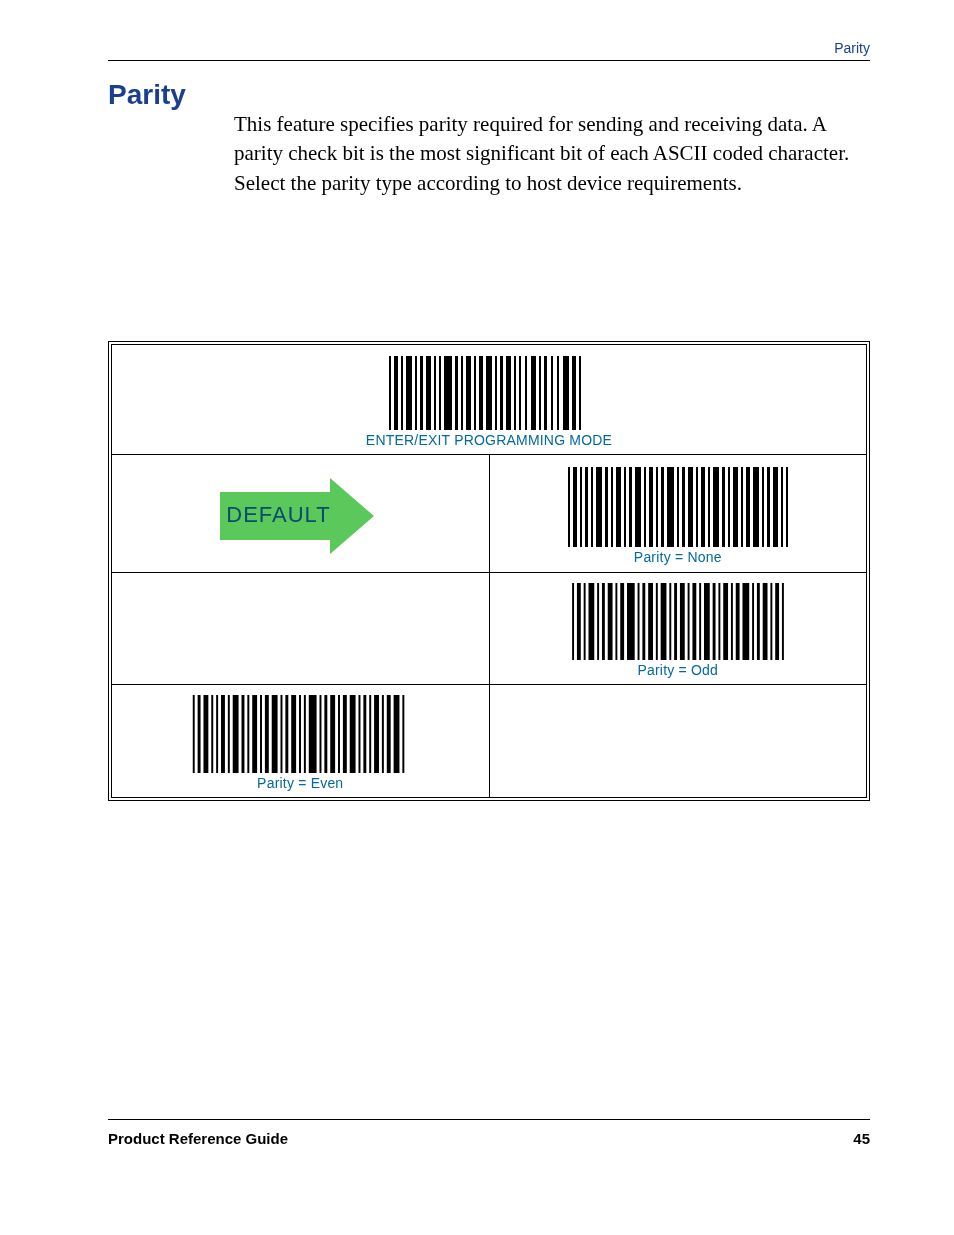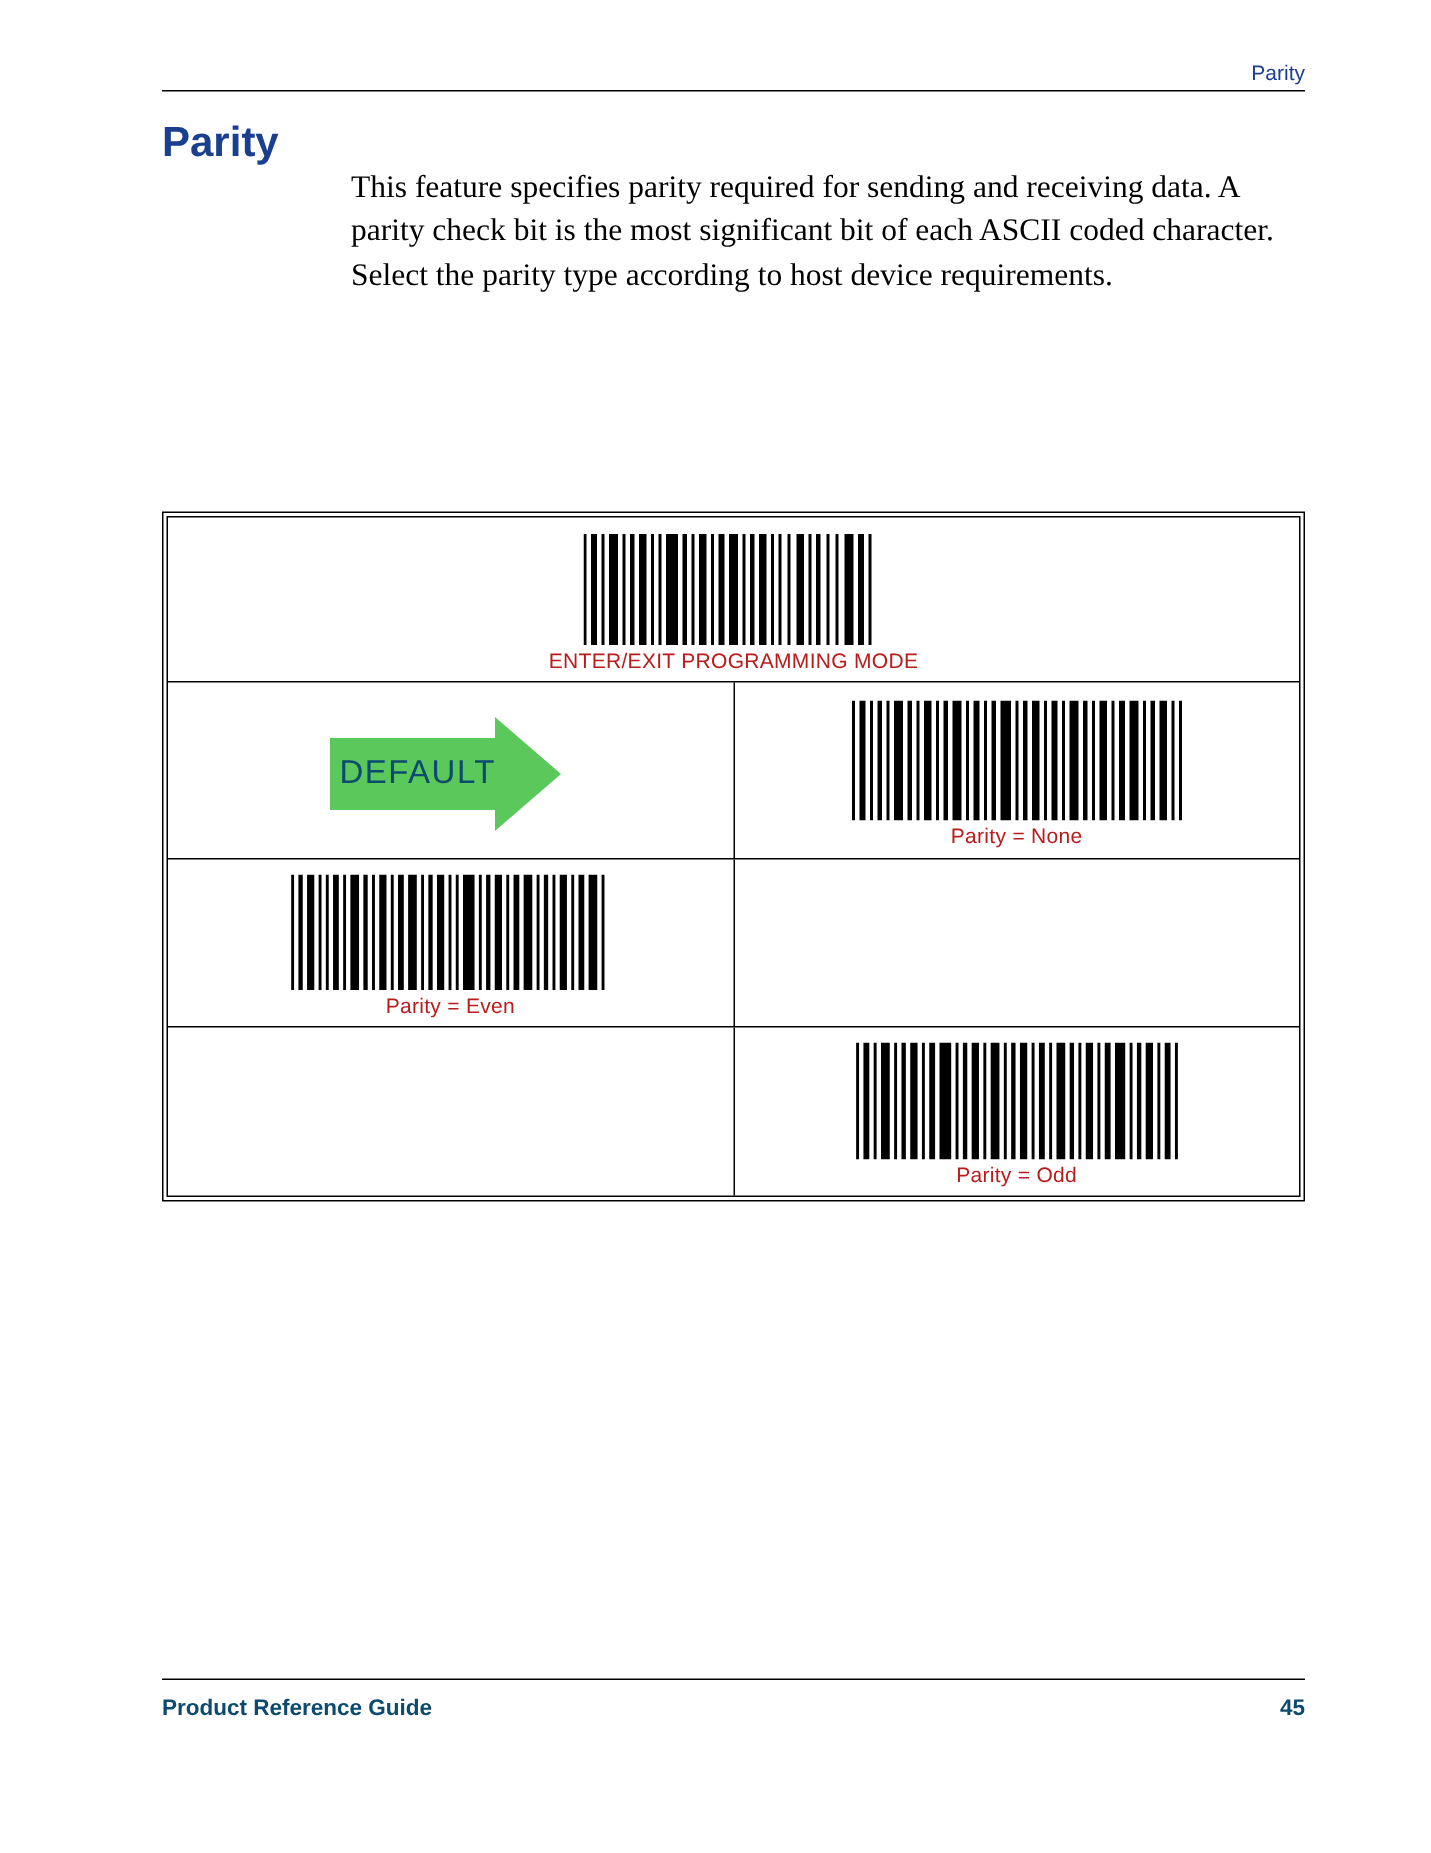--- a/index.html
+++ b/index.html
@@ -12,26 +12,26 @@
   .bullets { position: absolute; top: 187px; left: 258px; right: 84px; }
   .bullets li { list-style: none; position: relative; padding-left: 24px; margin-bottom: 12px; font-size: 17px; line-height: 1.4; }
   .bullets li::before { content: "•"; position: absolute; left: 0; top: 0; font-size: 18px; }
   .frame { position: absolute; top: 341px; left: 108px; right: 84px; border: 4px double #000; }
   .row { display: flex; border-bottom: 1.5px solid #000; }
   .row:last-child { border-bottom: none; }
   .row.toprow .cell { width: 100%; }
   .cell { flex: 1; display: flex; flex-direction: column; align-items: center; justify-content: center; padding: 10px 6px 6px; }
   .row:not(.toprow) .cell:first-child { border-right: 1.5px solid #000; }
   .barcode { display: flex; align-items: flex-end; justify-content: center; gap: 0; }
-  .barcaption { font-family: Arial, Helvetica, sans-serif; font-size: 14px; color: #b91c1c; margin-top: 2px; letter-spacing: 0.2px; }
+  .barcaption { font-family: Arial, Helvetica, sans-serif; font-size: 14px; color: #0369a1; margin-top: 2px; letter-spacing: 0.2px; }
   .default-arrow { position: relative; width: 160px; height: 76px; }
   .default-arrow .shaft { position: absolute; left: 0; top: 14px; width: 110px; height: 48px; background: #5ac85a; }
   .default-arrow .head { position: absolute; left: 110px; top: 0; width: 0; height: 0; border-top: 38px solid transparent; border-bottom: 38px solid transparent; border-left: 44px solid #5ac85a; }
   .default-arrow .label { position: absolute; left: 6px; top: 24px; font-family: Arial, Helvetica, sans-serif; font-size: 22px; color: #0c4a6e; letter-spacing: 1px; }
-  .footer { position: absolute; left: 108px; right: 84px; bottom: 88px; border-top: 1.5px solid #000; padding-top: 10px; display: flex; justify-content: space-between; font-family: Arial, Helvetica, sans-serif; font-weight: bold; font-size: 15px; color: #0c4a6e; }
+  .footer { position: absolute; left: 108px; right: 84px; bottom: 88px; border-top: 1.5px solid #000; padding-top: 10px; display: flex; justify-content: space-between; font-family: Arial, Helvetica, sans-serif; font-weight: bold; font-size: 15px; color: #000000; }
   .row.toprow { height: 110px; }
   .row.r2 { height: 118px; }
   .row.r3 { height: 112px; }
   .row.r4 { height: 112px; }
 </style>
 </head>
 <body>
 
 <div class="page">
 
@@ -132,20 +132,65 @@
               <rect x="199" y="0" width="3" height="80"></rect>
             <rect x="205" y="0" width="5" height="80"></rect>
               <rect x="213" y="0" width="2" height="80"></rect>
             <rect x="218" y="0" width="2" height="80"></rect>
           </g>
         </svg>
         <div class="barcaption">Parity = None</div>
       </div>
     </div>
 
+    <div class="row r4">
+      <div class="cell"></div>
+      <div class="cell">
+        <svg class="barcode" width="220" height="80" viewBox="0 0 220 80">
+          <g fill="#000">
+            <rect x="0" y="0" width="2" height="80"></rect>
+              <rect x="5" y="0" width="4" height="80"></rect>
+            <rect x="12" y="0" width="2" height="80"></rect>
+              <rect x="17" y="0" width="6" height="80"></rect>
+            <rect x="26" y="0" width="2" height="80"></rect>
+              <rect x="31" y="0" width="3" height="80"></rect>
+            <rect x="37" y="0" width="5" height="80"></rect>
+              <rect x="45" y="0" width="2" height="80"></rect>
+            <rect x="50" y="0" width="4" height="80"></rect>
+              <rect x="57" y="0" width="8" height="80"></rect>
+            <rect x="68" y="0" width="2" height="80"></rect>
+              <rect x="73" y="0" width="3" height="80"></rect>
+            <rect x="79" y="0" width="5" height="80"></rect>
+              <rect x="87" y="0" width="2" height="80"></rect>
+            <rect x="92" y="0" width="6" height="80"></rect>
+              <rect x="101" y="0" width="2" height="80"></rect>
+            <rect x="106" y="0" width="3" height="80"></rect>
+              <rect x="112" y="0" width="5" height="80"></rect>
+            <rect x="120" y="0" width="2" height="80"></rect>
+              <rect x="125" y="0" width="4" height="80"></rect>
+            <rect x="132" y="0" width="2" height="80"></rect>
+              <rect x="137" y="0" width="6" height="80"></rect>
+            <rect x="146" y="0" width="3" height="80"></rect>
+              <rect x="152" y="0" width="2" height="80"></rect>
+            <rect x="157" y="0" width="5" height="80"></rect>
+              <rect x="165" y="0" width="2" height="80"></rect>
+            <rect x="170" y="0" width="4" height="80"></rect>
+              <rect x="177" y="0" width="7" height="80"></rect>
+            <rect x="187" y="0" width="2" height="80"></rect>
+              <rect x="192" y="0" width="3" height="80"></rect>
+            <rect x="198" y="0" width="5" height="80"></rect>
+              <rect x="206" y="0" width="2" height="80"></rect>
+            <rect x="211" y="0" width="4" height="80"></rect>
+              <rect x="218" y="0" width="2" height="80"></rect>
+          </g>
+        </svg>
+        <div class="barcaption">Parity = Odd</div>
+      </div>
+    </div>
+
     <div class="row r3">
       <div class="cell">
         <svg class="barcode" width="220" height="80" viewBox="0 0 220 80">
           <g fill="#000">
             <rect x="0" y="0" width="2" height="80"></rect>
               <rect x="5" y="0" width="3" height="80"></rect>
             <rect x="11" y="0" width="5" height="80"></rect>
               <rect x="19" y="0" width="2" height="80"></rect>
             <rect x="24" y="0" width="2" height="80"></rect>
               <rect x="29" y="0" width="4" height="80"></rect>
@@ -177,65 +222,20 @@
               <rect x="199" y="0" width="4" height="80"></rect>
             <rect x="206" y="0" width="6" height="80"></rect>
               <rect x="215" y="0" width="2" height="80"></rect>
           </g>
         </svg>
         <div class="barcaption">Parity = Even</div>
       </div>
       <div class="cell"></div>
     </div>
 
-    <div class="row r4">
-      <div class="cell"></div>
-      <div class="cell">
-        <svg class="barcode" width="220" height="80" viewBox="0 0 220 80">
-          <g fill="#000">
-            <rect x="0" y="0" width="2" height="80"></rect>
-              <rect x="5" y="0" width="4" height="80"></rect>
-            <rect x="12" y="0" width="2" height="80"></rect>
-              <rect x="17" y="0" width="6" height="80"></rect>
-            <rect x="26" y="0" width="2" height="80"></rect>
-              <rect x="31" y="0" width="3" height="80"></rect>
-            <rect x="37" y="0" width="5" height="80"></rect>
-              <rect x="45" y="0" width="2" height="80"></rect>
-            <rect x="50" y="0" width="4" height="80"></rect>
-              <rect x="57" y="0" width="8" height="80"></rect>
-            <rect x="68" y="0" width="2" height="80"></rect>
-              <rect x="73" y="0" width="3" height="80"></rect>
-            <rect x="79" y="0" width="5" height="80"></rect>
-              <rect x="87" y="0" width="2" height="80"></rect>
-            <rect x="92" y="0" width="6" height="80"></rect>
-              <rect x="101" y="0" width="2" height="80"></rect>
-            <rect x="106" y="0" width="3" height="80"></rect>
-              <rect x="112" y="0" width="5" height="80"></rect>
-            <rect x="120" y="0" width="2" height="80"></rect>
-              <rect x="125" y="0" width="4" height="80"></rect>
-            <rect x="132" y="0" width="2" height="80"></rect>
-              <rect x="137" y="0" width="6" height="80"></rect>
-            <rect x="146" y="0" width="3" height="80"></rect>
-              <rect x="152" y="0" width="2" height="80"></rect>
-            <rect x="157" y="0" width="5" height="80"></rect>
-              <rect x="165" y="0" width="2" height="80"></rect>
-            <rect x="170" y="0" width="4" height="80"></rect>
-              <rect x="177" y="0" width="7" height="80"></rect>
-            <rect x="187" y="0" width="2" height="80"></rect>
-              <rect x="192" y="0" width="3" height="80"></rect>
-            <rect x="198" y="0" width="5" height="80"></rect>
-              <rect x="206" y="0" width="2" height="80"></rect>
-            <rect x="211" y="0" width="4" height="80"></rect>
-              <rect x="218" y="0" width="2" height="80"></rect>
-          </g>
-        </svg>
-        <div class="barcaption">Parity = Odd</div>
-      </div>
-    </div>
-
   </div>
 
   <div class="footer">
     <span>Product Reference Guide</span>
     <span>45</span>
   </div>
 
 </div>
 
 </body></html>

